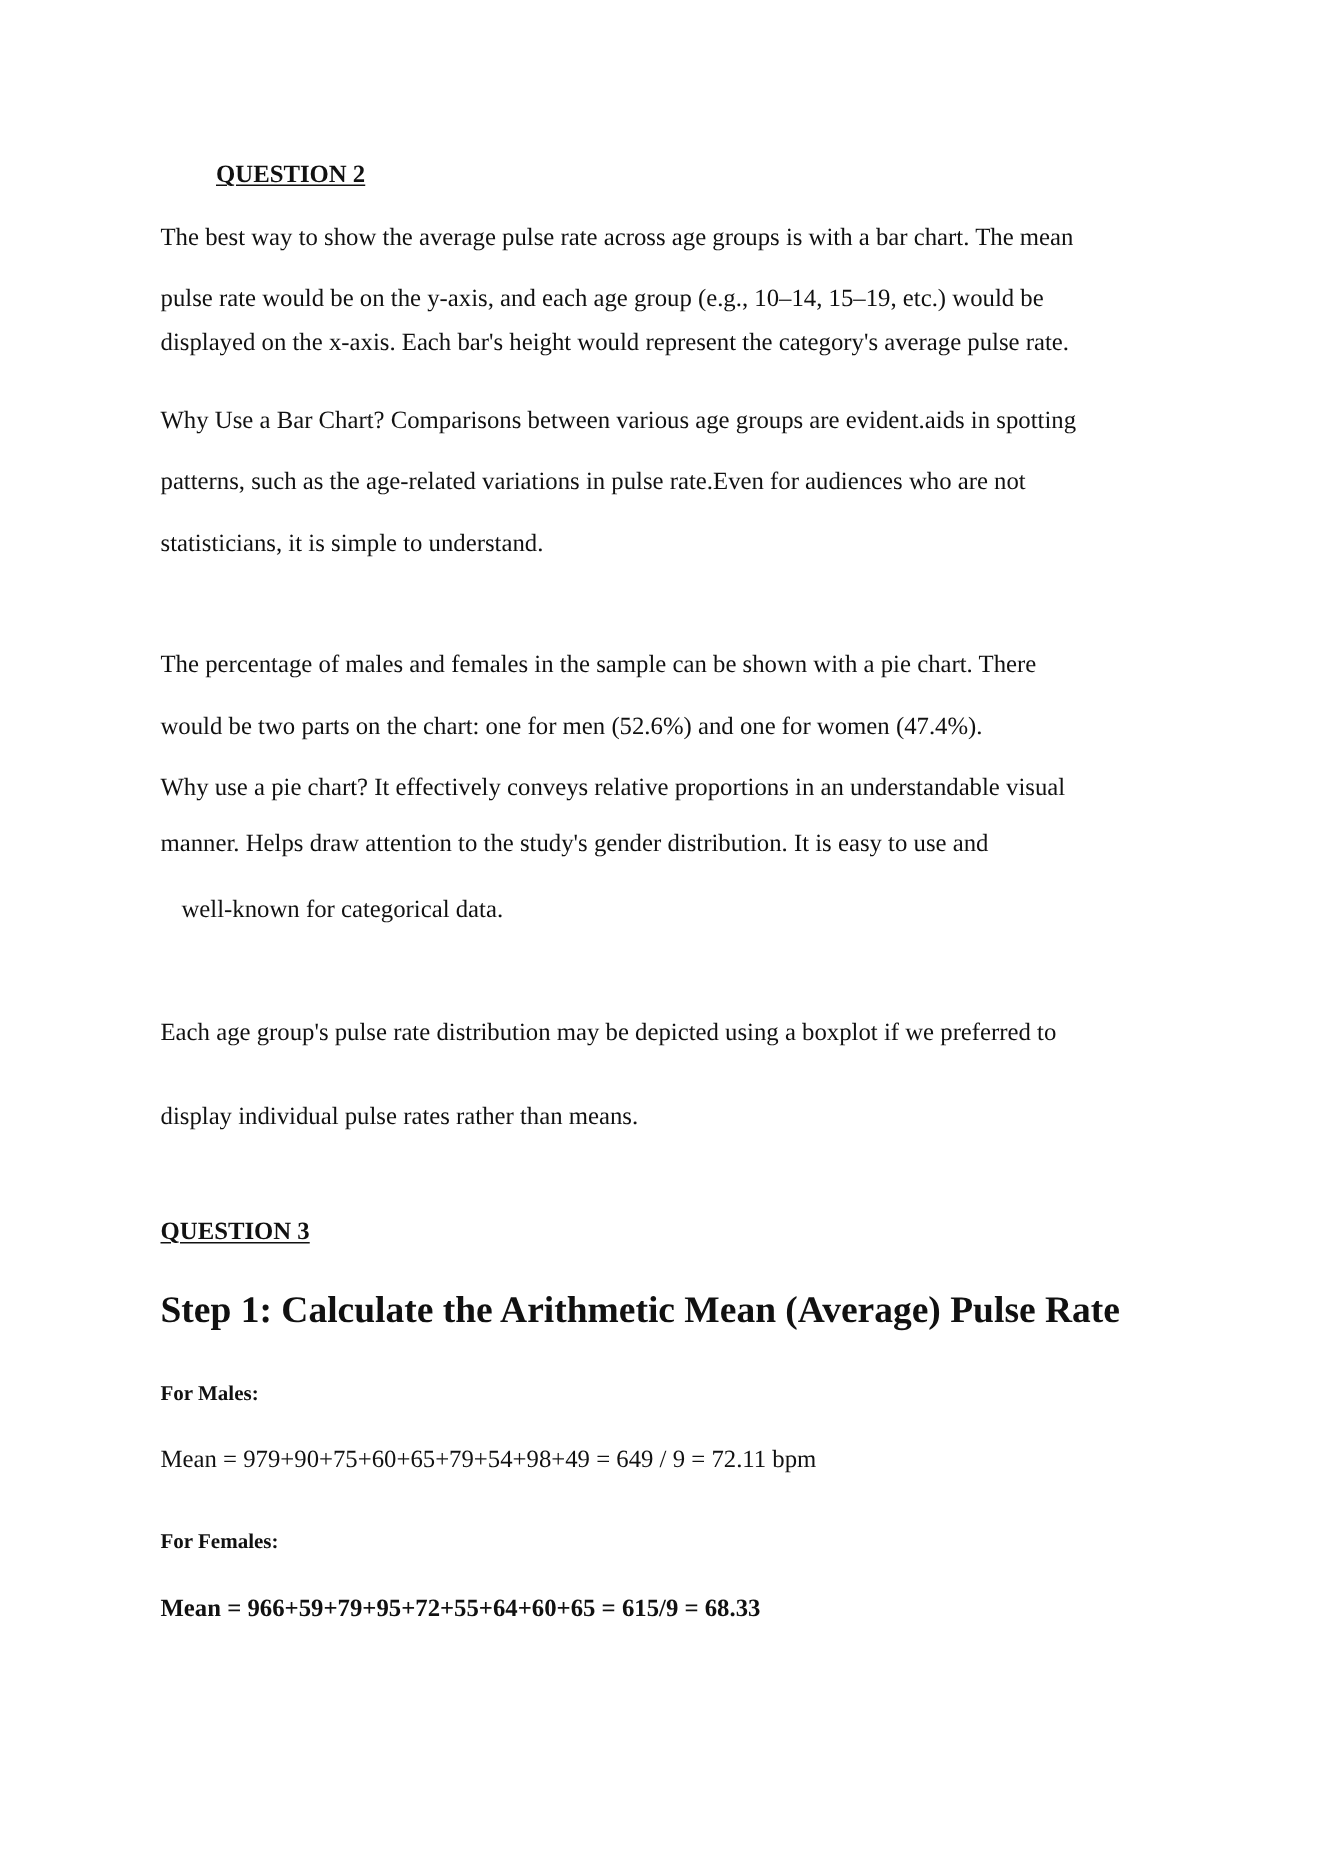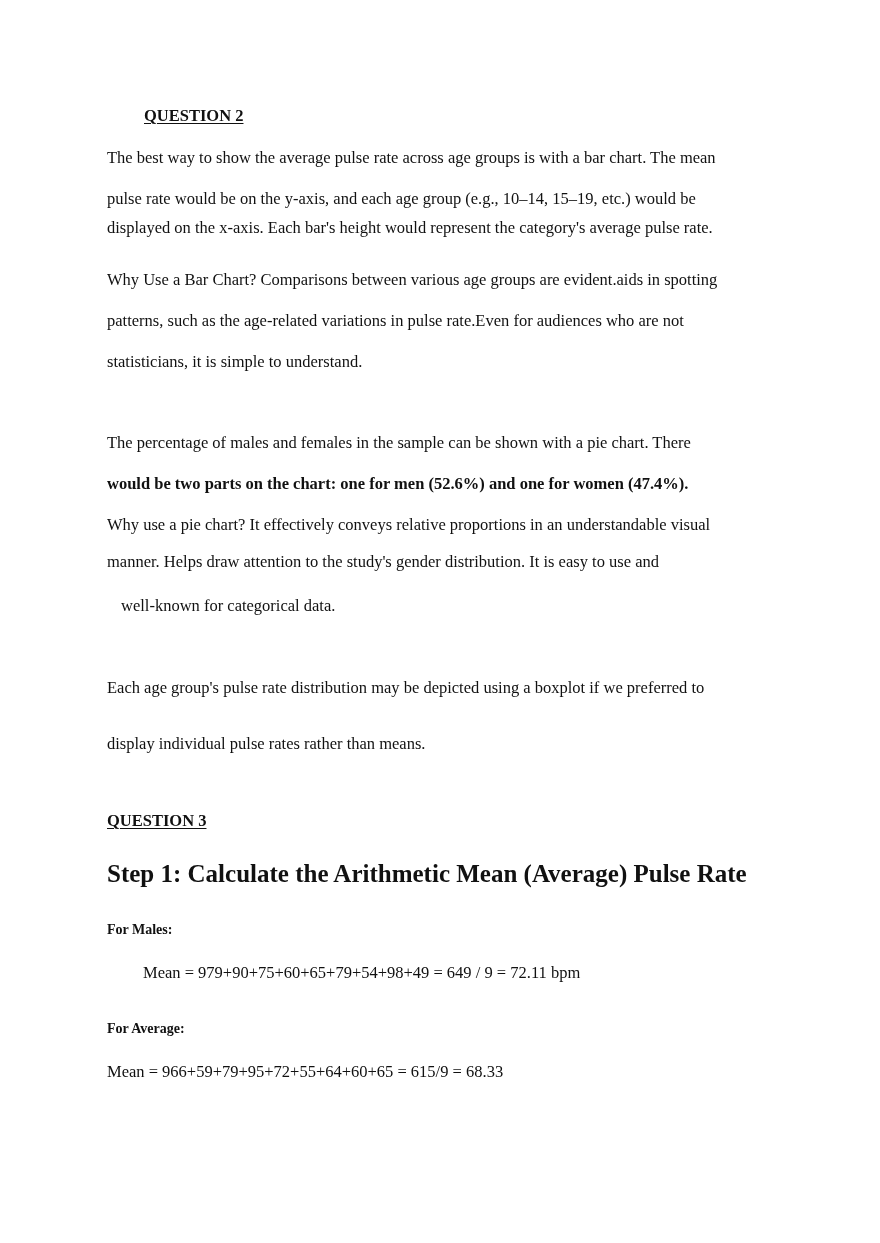--- a/index.html
+++ b/index.html
@@ -21,33 +21,33 @@
     <div class="abs body-line" style="top:148px;">The best way to show the average pulse rate across age groups is with a bar chart. The mean</div>
     <div class="abs body-line" style="top:189px;">pulse rate would be on the y-axis, and each age group (e.g., 10–14, 15–19, etc.) would be</div>
     <div class="abs body-line" style="top:218px;">displayed on the x-axis. Each bar's height would represent the category's average pulse rate.</div>
     <div class="abs body-line" style="top:270px;">Why Use a Bar Chart? Comparisons between various age groups are evident.aids in spotting</div>
     <div class="abs body-line" style="top:311px;">patterns, such as the age-related variations in pulse rate.Even for audiences who are not</div>
     <div class="abs body-line" style="top:352px;">statisticians, it is simple to understand.</div>
   </div>
 
   <div>
     <div class="abs body-line" style="top:433px;">The percentage of males and females in the sample can be shown with a pie chart. There</div>
-    <div class="abs body-line" style="top:474px;font-weight:bold;">would be two parts on the chart: one for men (52.6%) and one for women (47.4%).</div>
+    <div class="abs body-line" style="top:474px;">would be two parts on the chart: one for men (52.6%) and one for women (47.4%).</div>
     <div class="abs body-line" style="top:515px;">Why use a pie chart? It effectively conveys relative proportions in an understandable visual</div>
     <div class="abs body-line" style="top:552px;">manner. Helps draw attention to the study's gender distribution. It is easy to use and</div>
     <div class="abs body-line" style="top:596px;margin-left:14px;">well-known for categorical data.</div>
   </div>
 
   <div>
     <div class="abs body-line" style="top:678px;">Each age group's pulse rate distribution may be depicted using a boxplot if we preferred to</div>
     <div class="abs body-line" style="top:719px;margin-top:15px;">display individual pulse rates rather than means.</div>
   </div>
 
   <div class="abs q-head" style="top:811px;">QUESTION 3</div>
 
   <div class="abs step-head" style="top:860px;">Step 1: Calculate the Arithmetic Mean (Average) Pulse Rate</div>
 
   <div class="abs sub-head" style="top:922px;">For Males:</div>
-  <div class="abs body-line" style="top:963px;margin-left:36px;">Mean = 979+90+75+60+65+79+54+98+49 = 649 / 9 = 72.11 bpm</div>
+  <div class="abs body-line" style="top:963px;">Mean = 979+90+75+60+65+79+54+98+49 = 649 / 9 = 72.11 bpm</div>
 
-  <div class="abs sub-head" style="top:1021px;">For Average:</div>
-  <div class="abs body-line" style="top:1062px;">Mean = 966+59+79+95+72+55+64+60+65 = 615/9 = 68.33</div>
+  <div class="abs sub-head" style="top:1021px;">For Females:</div>
+  <div class="abs body-line" style="top:1062px;font-weight:bold;">Mean = 966+59+79+95+72+55+64+60+65 = 615/9 = 68.33</div>
 </div>
 
 </body></html>

